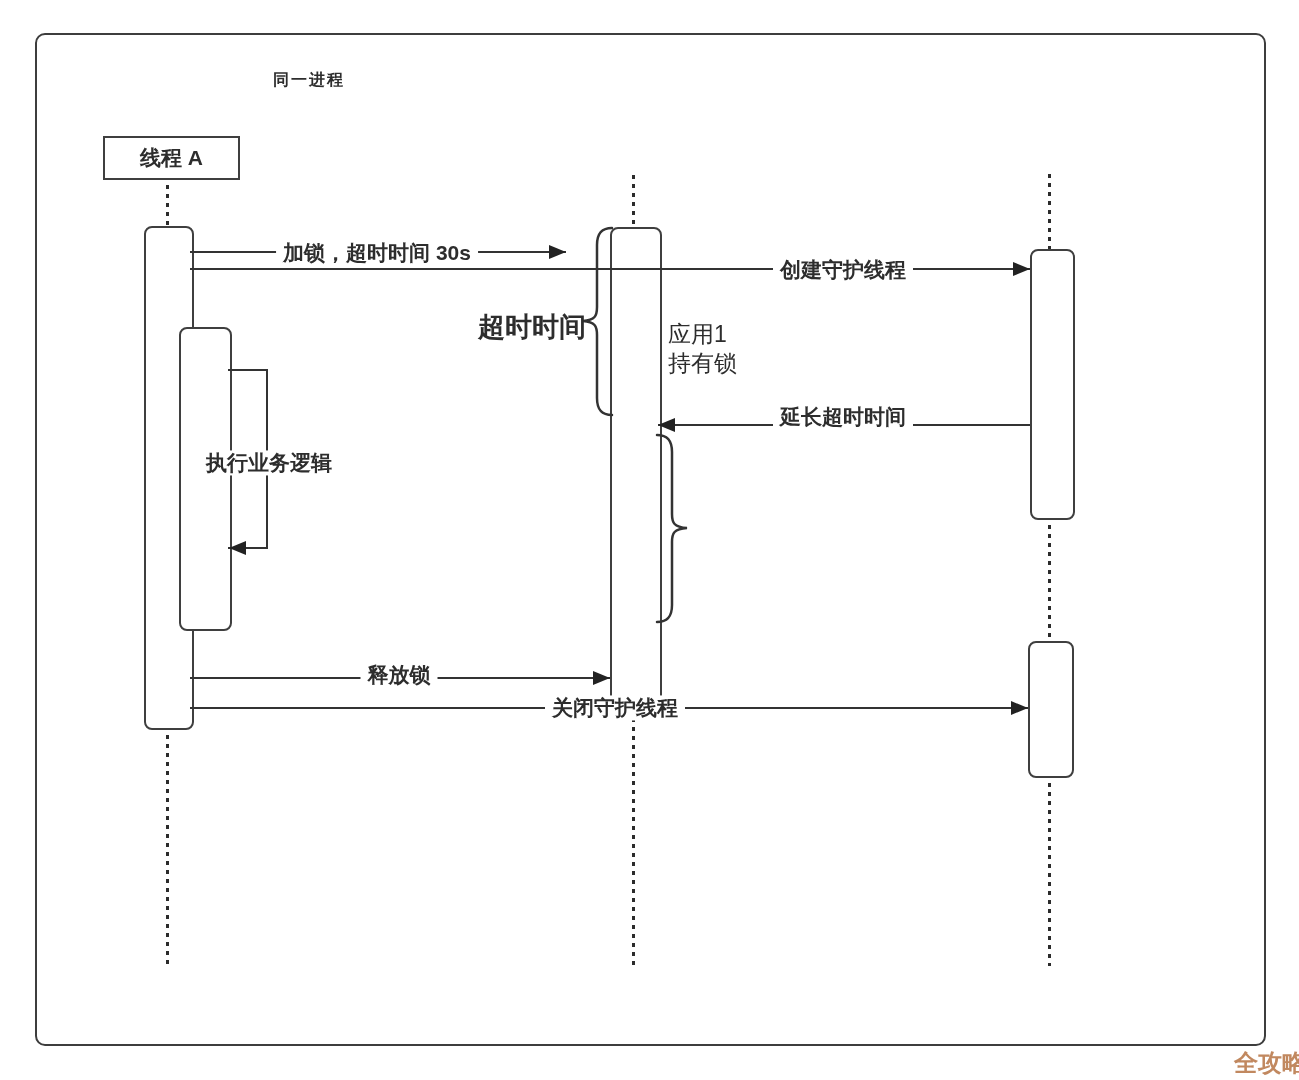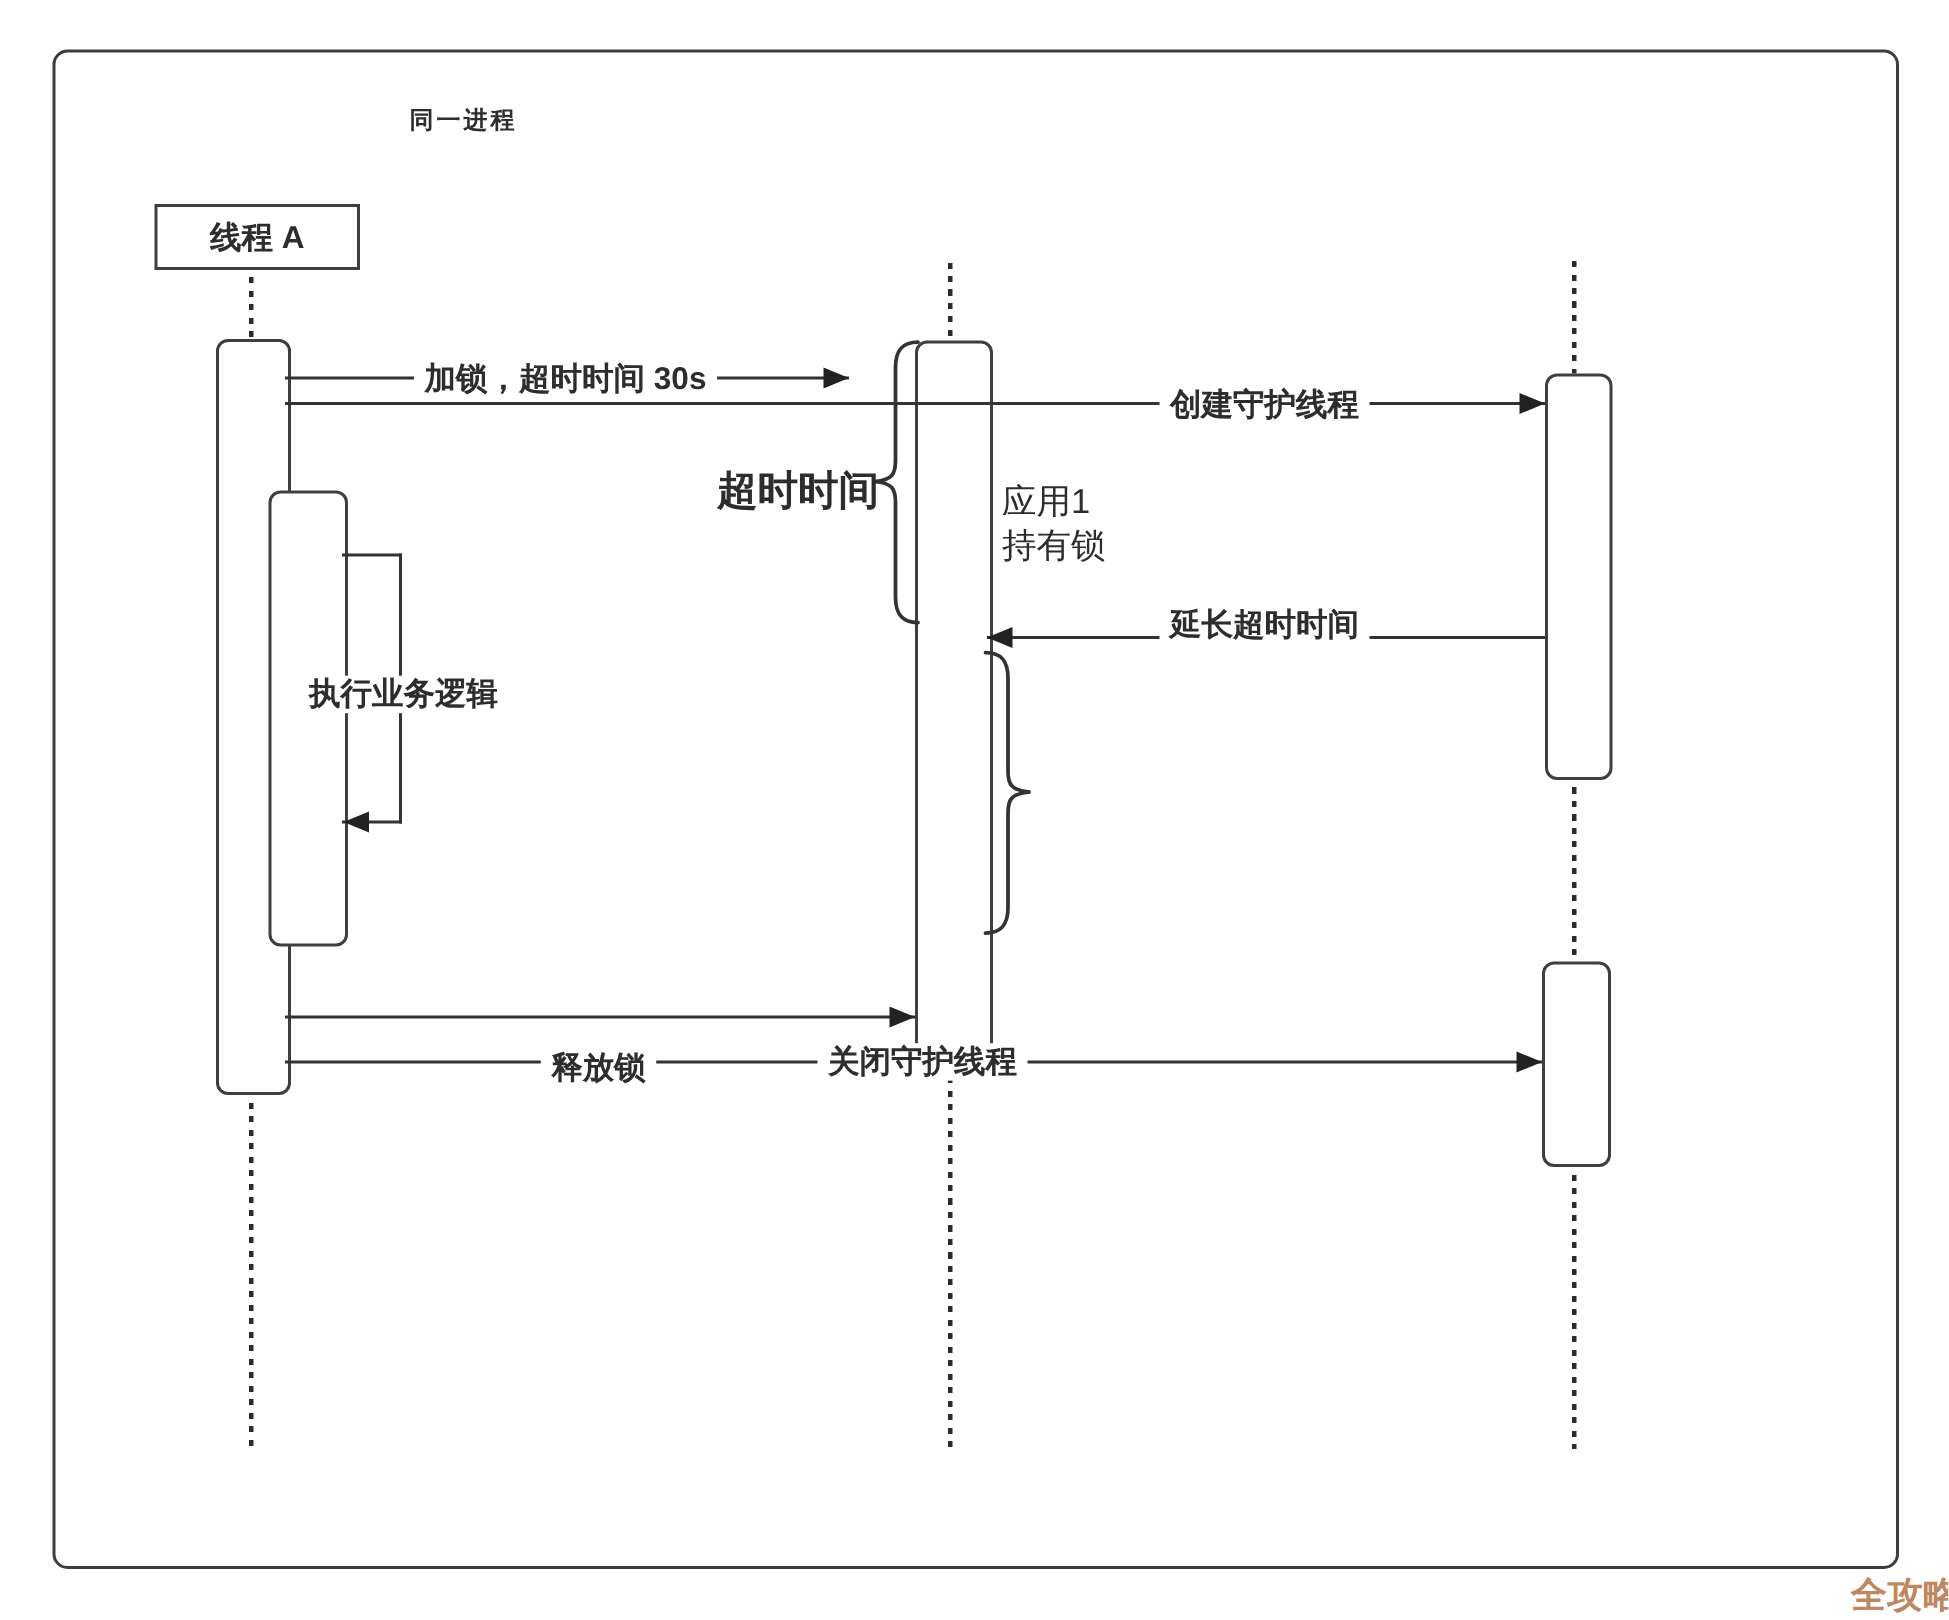--- a/index.html
+++ b/index.html
@@ -101,21 +101,21 @@
   <div class="msglabel" style="left:843px;top:417px;">延长超时时间</div>
 
   <div class="hline" style="left:228px;top:369px;width:40px;"></div>
   <div class="vline" style="left:266px;top:369px;height:180px;"></div>
   <div class="hline" style="left:228px;top:547px;width:40px;"></div>
   <div class="arr-l" style="left:229px;top:541px;"></div>
   <div class="msglabel" style="left:269px;top:463px;">执行业务逻辑</div>
 
   <div class="hline" style="left:190px;top:677px;width:420px;"></div>
   <div class="arr-r" style="left:593px;top:671px;"></div>
-  <div class="msglabel" style="left:399px;top:675px;margin-top:37px;">释放锁</div>
+  <div class="msglabel" style="left:399px;top:675px;">释放锁</div>
 
   <div class="hline" style="left:190px;top:707px;width:838px;"></div>
   <div class="arr-r" style="left:1011px;top:701px;"></div>
   <div class="msglabel" style="left:615px;top:708px;">关闭守护线程</div>
 
   <div class="sidelabel" style="left:478px;top:309px;">超时时间</div>
   <div class="holder">
     <div>应用1</div>
     <div>持有锁</div>
   </div>

